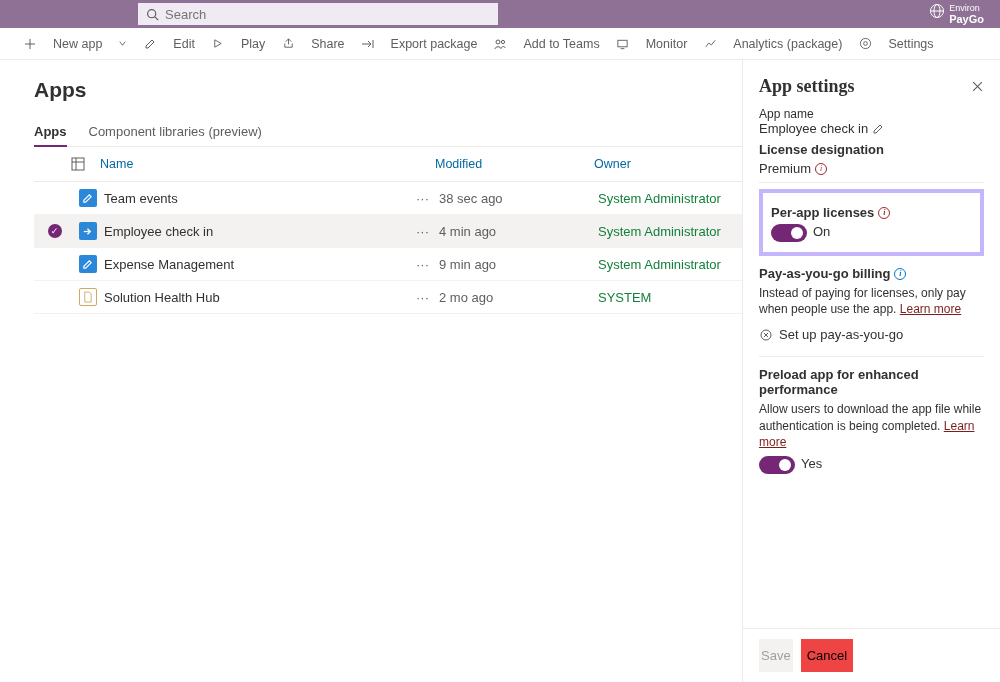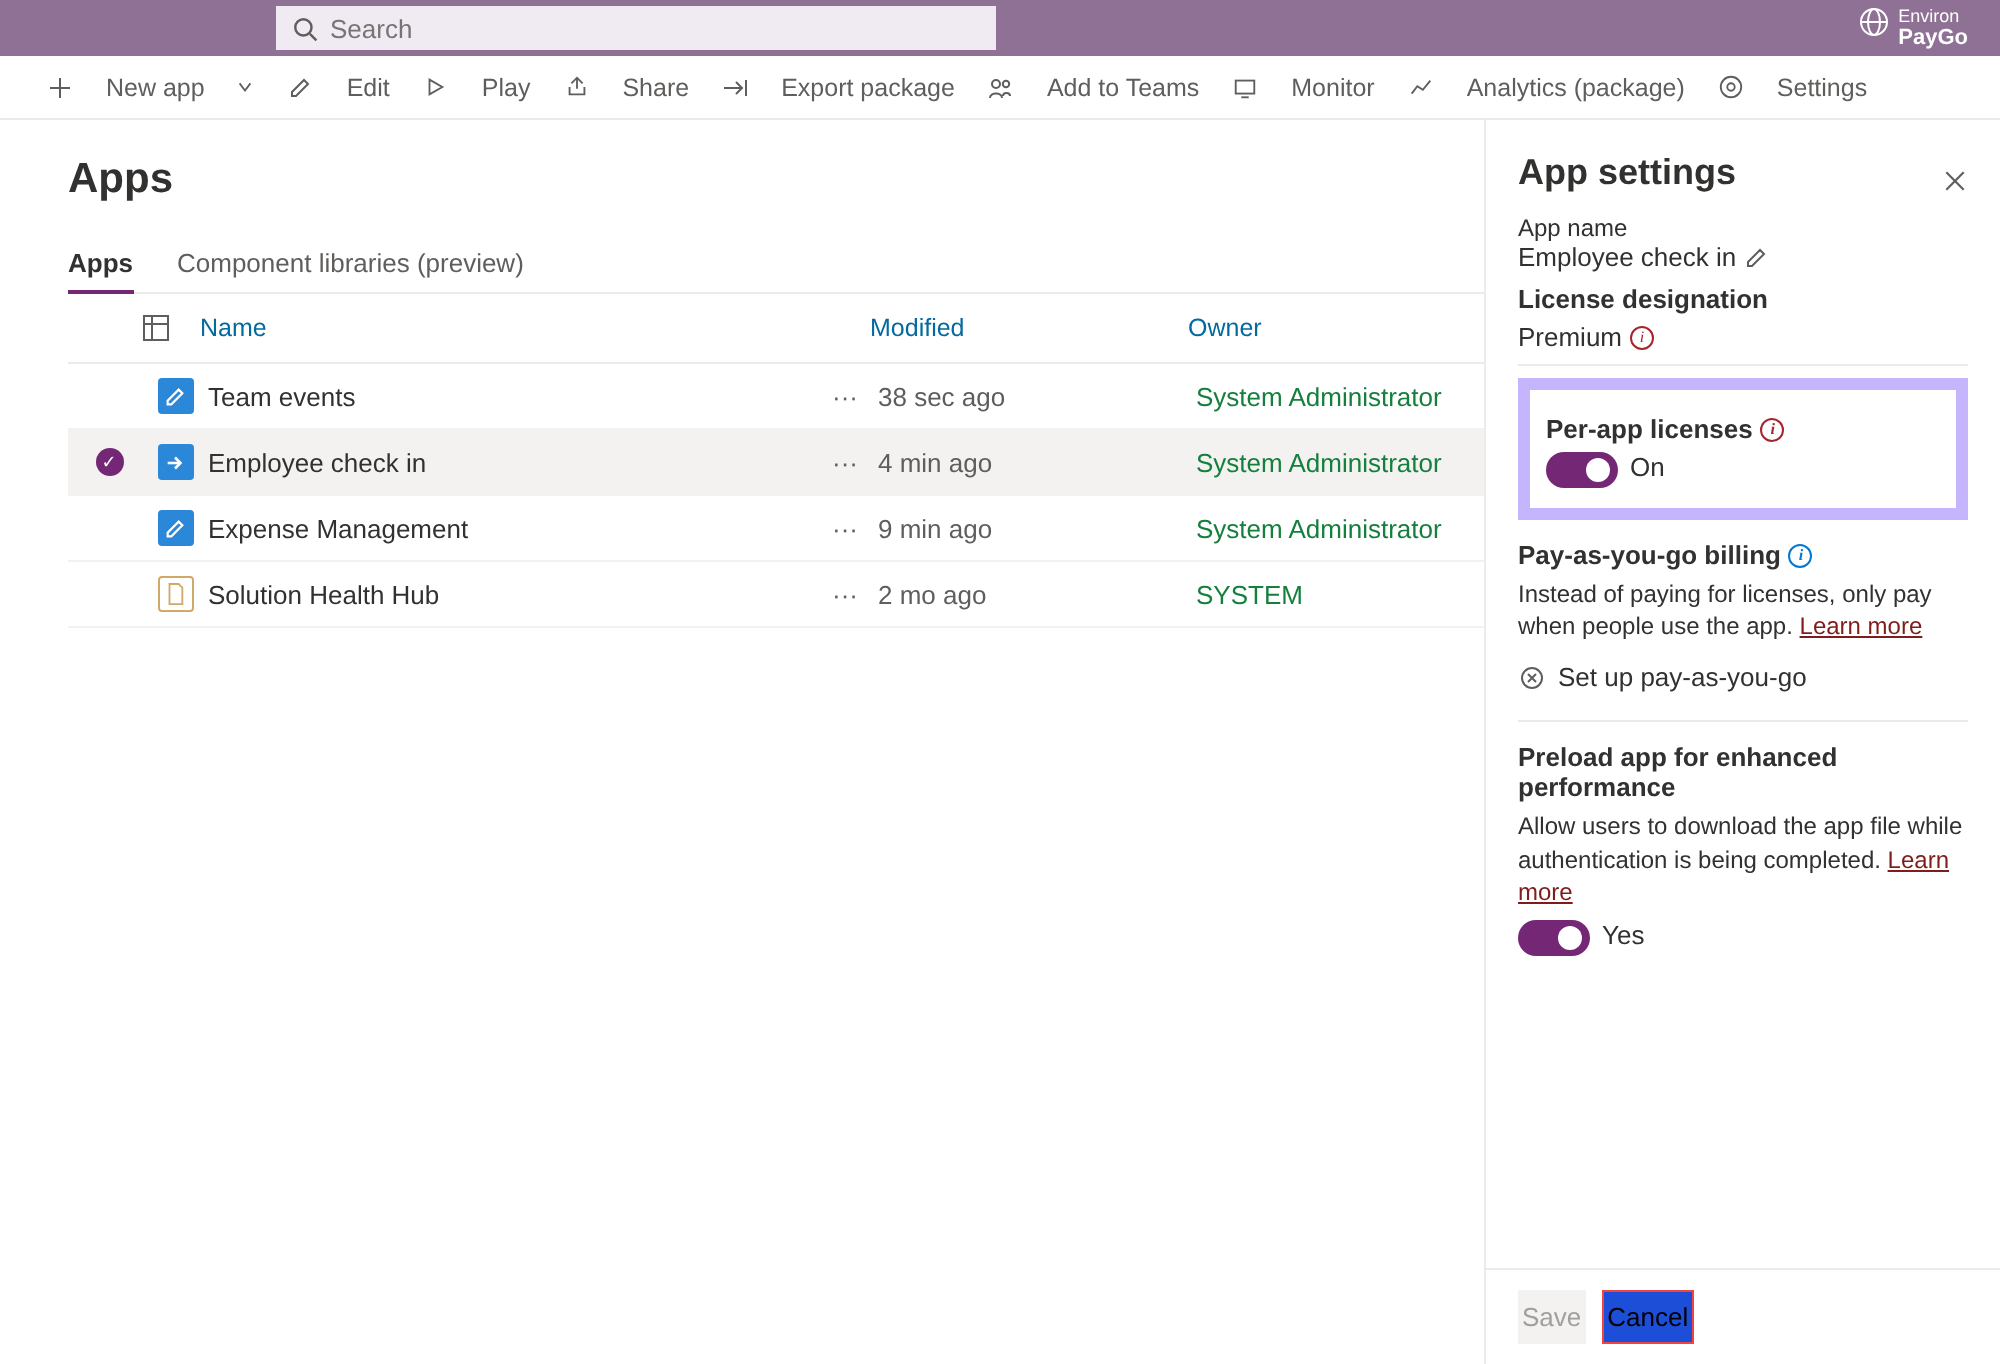--- a/index.html
+++ b/index.html
@@ -36,41 +36,41 @@
   .row .sel .check { width:14px; height:14px; border-radius:50%; background:#742774; display:flex; align-items:center; justify-content:center; color:#fff; font-size:9px;}
   .row .appicon { width:33px; display:flex; justify-content:center;}
   .row .appicon .sq { width:18px; height:18px; border-radius:2px; display:flex; align-items:center; justify-content:center; color:#fff; font-size:10px;}
   .row .nm { width:302px; }
   .row .more { width:33px; color:#605e5c; text-align:center; cursor:pointer;}
   .row .mod { width:159px; color:#605e5c;}
   .row .owner { flex:1; color:#15803d;}
 
   
   .panel { width: 258px; border-left: 1px solid #edebe9; background:#fff; display:flex; flex-direction:column; position:relative;}
-  .panel-head { display:flex; align-items:flex-end; justify-content:space-between; padding:16px 16px 4px 16px;}
+  .panel-head { display:flex; align-items:center; justify-content:space-between; padding:16px 16px 4px 16px;font-family:Liberation Serif, serif;}
   .panel-title { font-size:18px; font-weight:600;}
   .close { cursor:pointer; font-size:14px; color:#605e5c;}
   .panel-body { padding: 2px 16px; flex:1; overflow:auto;}
   .field-lbl { font-size:12px; color:#323130; margin-top:4px; }
   .field-val { font-size:13px; display:flex; align-items:center; gap:4px; margin-bottom:6px;}
   .section-h { font-size:13px; font-weight:700; margin-top:4px; margin-bottom:4px; display:flex; align-items:center; gap:4px;}
   .info-icon { width:12px; height:12px; border:1px solid #a4262c; color:#a4262c; border-radius:50%; display:inline-flex; align-items:center; justify-content:center; font-size:8px; font-style:italic; font-family:serif;}
   .info-icon.blue { border-color:#0078d4; color:#0078d4;}
   hr { border:none; border-top:1px solid #edebe9; margin:6px 0;}
-  .callout { border:6px solid #c4b5fd; padding:8px 12px 10px 8px; margin:6px 0 10px 0;}
+  .callout { border:4px solid #c4b5fd; padding:8px 12px 10px 8px; margin:6px 0 10px 0;}
   .toggle { display:flex; align-items:flex-start; gap:6px; margin-top:4px;}
   .toggle-track { width:36px; height:18px; background:#742774; border-radius:10px; position:relative; cursor:pointer;}
   .toggle-thumb { width:12px; height:12px; background:#fff; border-radius:50%; position:absolute; top:3px; right:4px;}
   .desc { font-size:12px; color:#323130; margin-top:2px; line-height:1.35;}
   .desc a, .learn { color:#7f1d1d; text-decoration:underline; cursor:pointer;}
   .setup-link { display:flex; align-items:center; gap:6px; color:#323130; font-size:13px; margin-top:10px; cursor:pointer;}
   .panel-footer { padding:10px 16px; border-top:1px solid #edebe9; display:flex; gap:8px;}
   .btn { padding:5px 2px; font-size:13px; cursor:pointer;}
   .btn-primary { background:#f3f2f1; color:#a19f9d; border:none;}
-  .btn-secondary { background:#1d4ed8; border:1px solid #ef4444;}
+  .btn-secondary { background:#ef4444; border:4px solid #ef4444;}
   svg { display:block; }
 </style>
 </head>
 <body>
 
 <div class="topbar">
   <div class="topbar-spacer"></div>
   <div class="search-wrap">
     <span class="mag">
       <svg width="13" height="13" viewBox="0 0 16 16" fill="none" stroke="#605e5c" stroke-width="1.5">

